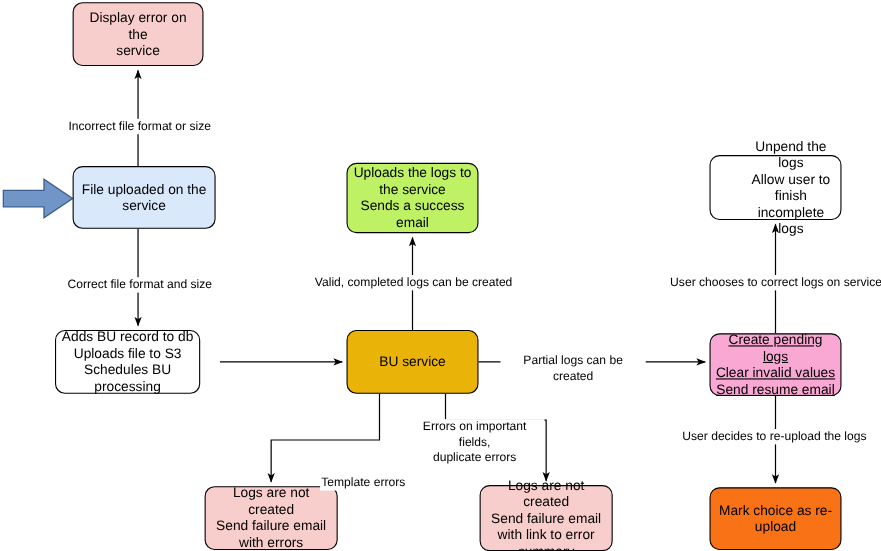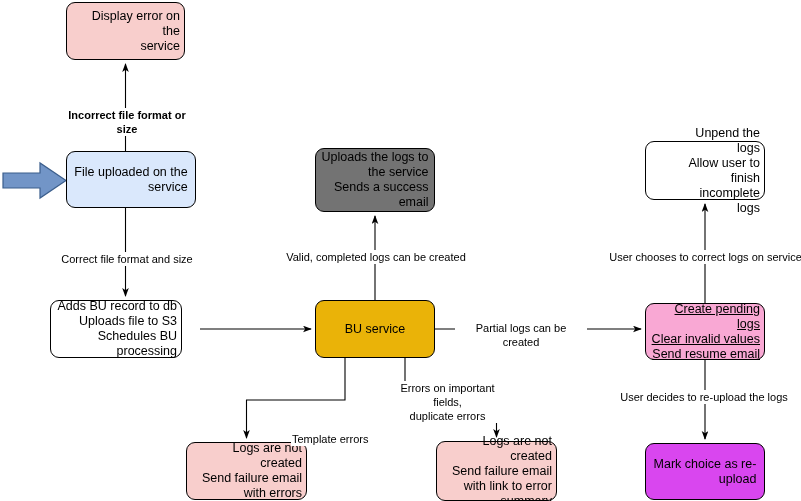--- a/index.html
+++ b/index.html
@@ -24,21 +24,21 @@
     pointer-events: none;
   }
   .node {
     position: absolute;
     box-sizing: border-box;
     border: 1px solid #000000;
     border-radius: 9px;
     display: flex;
     align-items: center;
     justify-content: center;
-    text-align: right;
+    text-align: center;
     font-size: 12.5px;
     line-height: 15px;
     color: #000000;
     white-space: pre-line;
     padding: 2px 4px;
     z-index: 2;
   }
   .edge-label {
     position: absolute;
     font-size: 11px;
@@ -95,21 +95,21 @@
   <div class="node" style="left:66px; top:2px; width:119px; height:58px; background:#f8cecc;">Display error on the
 service</div>
 
   <div class="node" style="left:66px; top:151px; width:130px; height:57px; background:#dae8fc;">File uploaded on the
 service</div>
 
   <div class="node" style="left:50px; top:300px; width:132px; height:58px; background:#ffffff;">Adds BU record to db
 Uploads file to S3
 Schedules BU processing</div>
 
-  <div class="node" style="left:315px; top:148px; width:120px; height:64px; background:#737373;">Uploads the logs to
+  <div class="node" style="left:315px; top:148px; width:120px; height:64px; background:#bef264;">Uploads the logs to
 the service
 Sends a success
 email</div>
 
   <div class="node" style="left:315px; top:300px; width:120px; height:58px; background:#eab308;">BU service</div>
 
   <div class="node" style="left:186px; top:442px; width:121px; height:58px; background:#f8cecc;">Logs are not created
 Send failure email
 with errors</div>
 
@@ -119,33 +119,33 @@
 summary</div>
 
   <div class="node" style="left:645px; top:141px; width:120px; height:59px; background:#ffffff;padding-left:32px;">Unpend the logs
 Allow user to finish
 incomplete logs</div>
 
   <div class="node" style="left:645px; top:303px; width:120px; height:57px; background:#f9a8d4;text-decoration:underline;">Create pending logs
 Clear invalid values
 Send resume email</div>
 
-  <div class="node" style="left:645px; top:443px; width:120px; height:57px; background:#d946ef;">Mark choice as re-
+  <div class="node" style="left:645px; top:443px; width:120px; height:57px; background:#f97316;">Mark choice as re-
 upload</div>
 
-  <div class="edge-label" style="left:58px; top:108px; width:136px;font-weight:bold;">Incorrect file format or size</div>
+  <div class="edge-label" style="left:58px; top:108px; width:136px;">Incorrect file format or size</div>
 
   <div class="edge-label" style="left:58px; top:252px; width:136px;">Correct file format and size</div>
 
   <div class="edge-label" style="left:285px; top:250px; width:180px;">Valid, completed logs can be created</div>
 
   <div class="edge-label" style="left:455px; top:321px; width:130px;">Partial logs can be created</div>
 
   <div class="edge-label" style="left:291px; top:394px; width:84px; text-align:left;margin-top:38px;">Template errors</div>
 
-  <div class="edge-label" style="left:384px; top:381px; width:125px;">Errors on important fields,
+  <div class="edge-label" style="left:368px; top:381px; width:125px;">Errors on important fields,
 duplicate errors</div>
 
   <div class="edge-label" style="left:608px; top:250px; width:193px;">User chooses to correct logs on service</div>
 
   <div class="edge-label" style="left:618px; top:390px; width:170px;">User decides to re-upload the logs</div>
 
 </div>
 
 </body></html>

